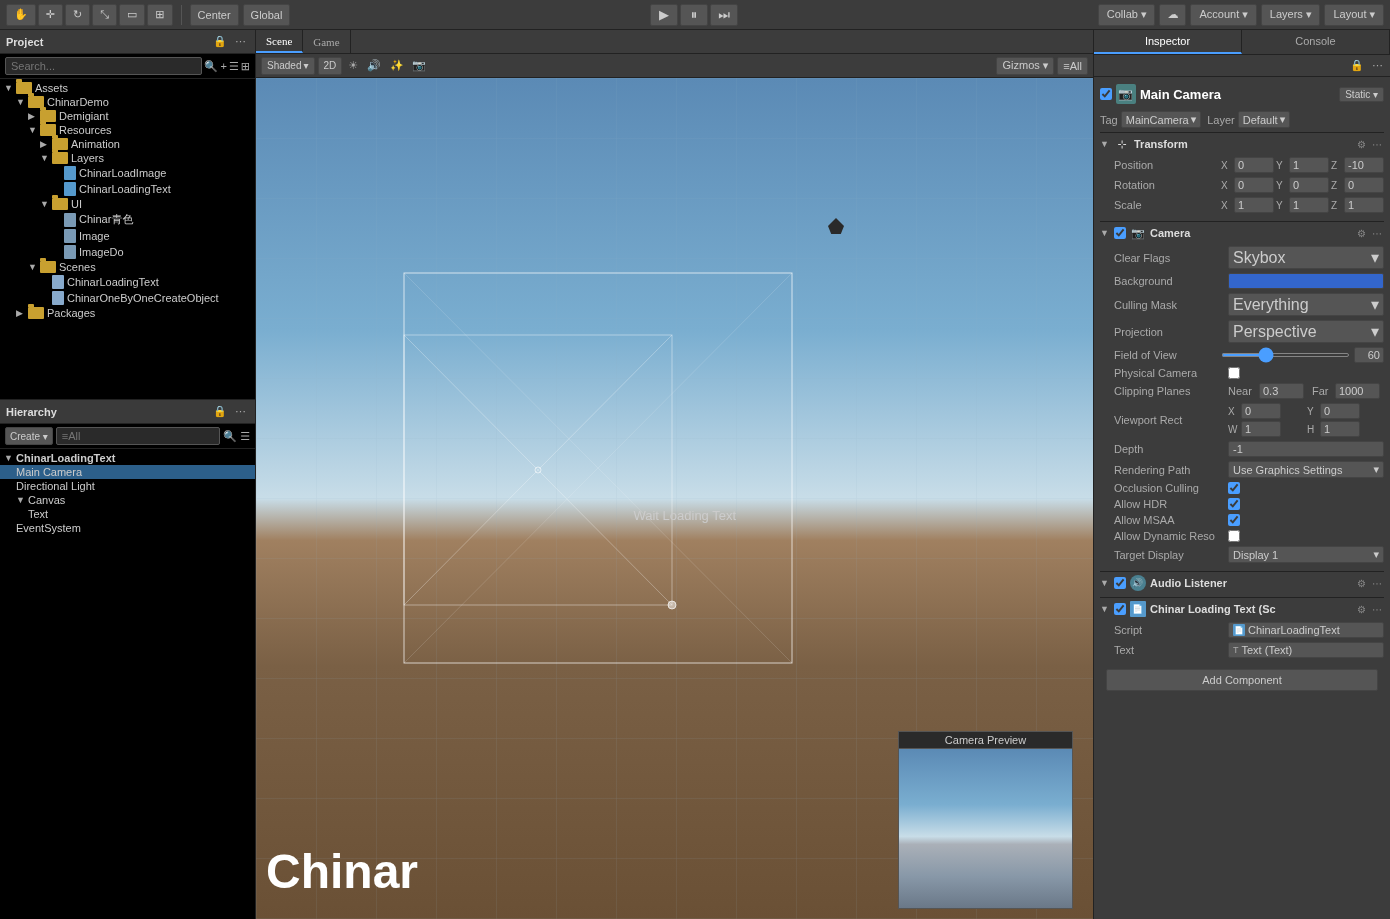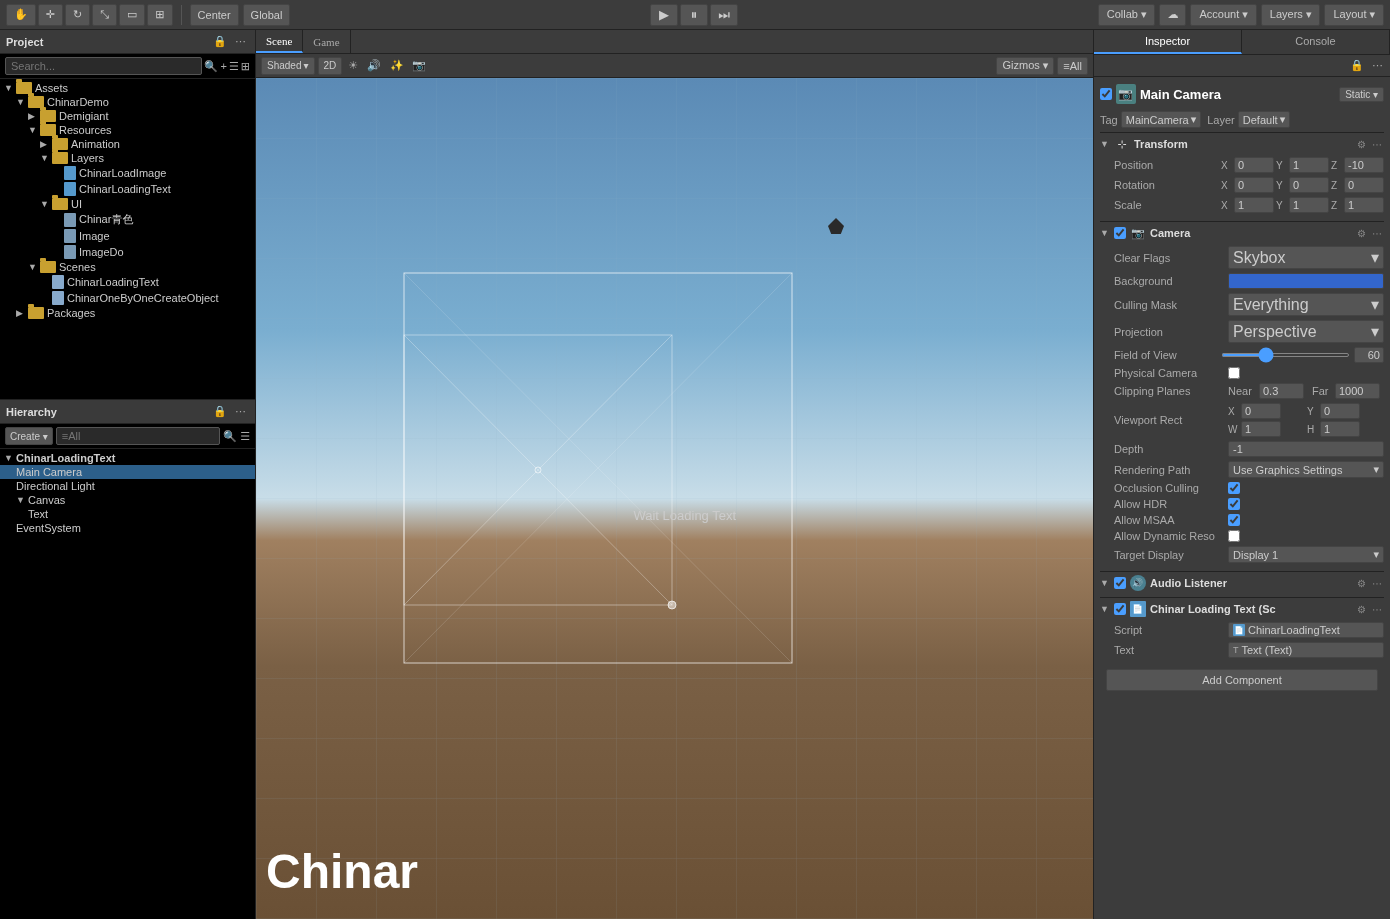--- a/index.html
+++ b/index.html
@@ -1055,20 +1055,24 @@
         <circle cx="416" cy="527" r="4" fill="rgba(255,255,255,0.5)" stroke="rgba(255,255,255,0.7)" stroke-width="1"></circle>
 
         <line x1="148" y1="195" x2="536" y2="585" stroke="rgba(255,255,255,0.15)" stroke-width="1"></line>
         <line x1="536" y1="195" x2="148" y2="585" stroke="rgba(255,255,255,0.15)" stroke-width="1"></line>
       </svg>
 
       <div class="wait-text">Wait Loading Text</div>
 
       <div class="chinar-watermark">Chinar</div>
 
+      <div class="camera-preview">
+        <div class="camera-preview-title">Camera Preview</div>
+        <div class="camera-preview-img"></div>
+      </div>
     </div>
   </div>
 
   <div class="right-panel">
 
     <div class="inspector-tabs">
       <div class="inspector-tab active">Inspector</div>
       <div class="inspector-tab">Console</div>
     </div>
 

